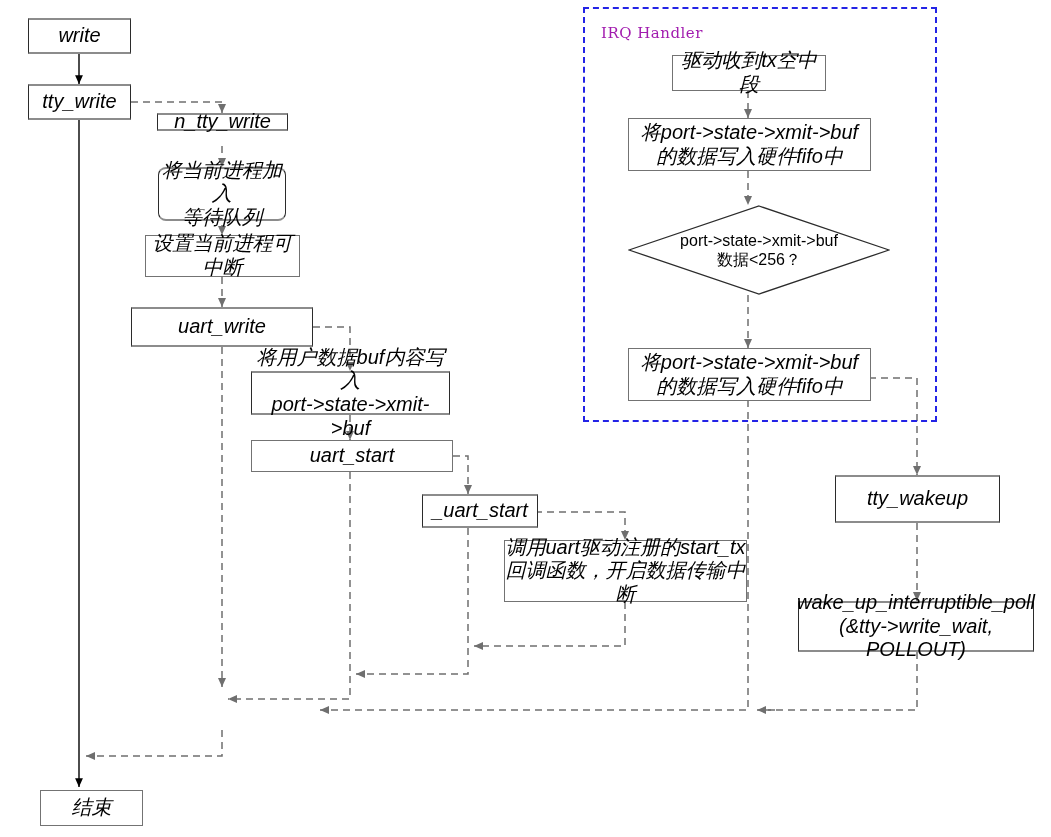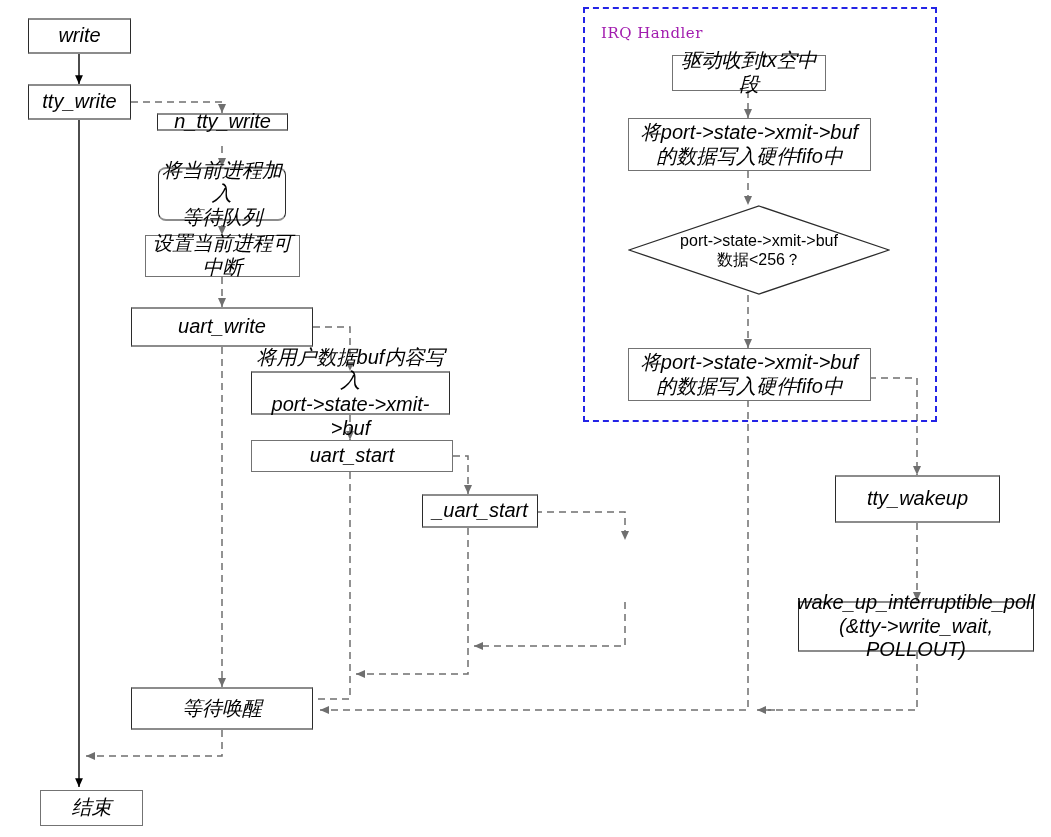--- a/index.html
+++ b/index.html
@@ -131,22 +131,23 @@
 
   <div class="node" style="left:131px;top:307px;width:182px;height:40px;">uart_write</div>
 
   <div class="node" style="left:251px;top:371px;width:199px;height:44px;">将用户数据buf内容写入
 port-&gt;state-&gt;xmit-&gt;buf</div>
 
   <div class="node plain" style="left:251px;top:440px;width:202px;height:32px;">uart_start</div>
 
   <div class="node" style="left:402px;top:494px;width:116px;height:34px;margin-left:20px;">_uart_start</div>
 
+  <div class="node plain" style="left:504px;top:540px;width:243px;height:62px;">调用uart驱动注册的start_tx
+回调函数，开启数据传输中断</div>
 
-  <div class="node" style="left:131px;top:687px;width:182px;height:43px;">等待唤醒</div>
 
   <div class="node plain" style="left:40px;top:790px;width:103px;height:36px;">结束</div>
 
   <div class="node plain" style="left:672px;top:55px;width:154px;height:36px;">驱动收到tx空中段</div>
 
   <div class="node plain" style="left:628px;top:118px;width:243px;height:53px;">将port-&gt;state-&gt;xmit-&gt;buf
 的数据写入硬件fifo中</div>
 
   <div class="diamond-wrap" style="left:628px;top:205px;width:262px;height:90px;">
     <svg width="262" height="90" viewBox="0 0 262 90">

